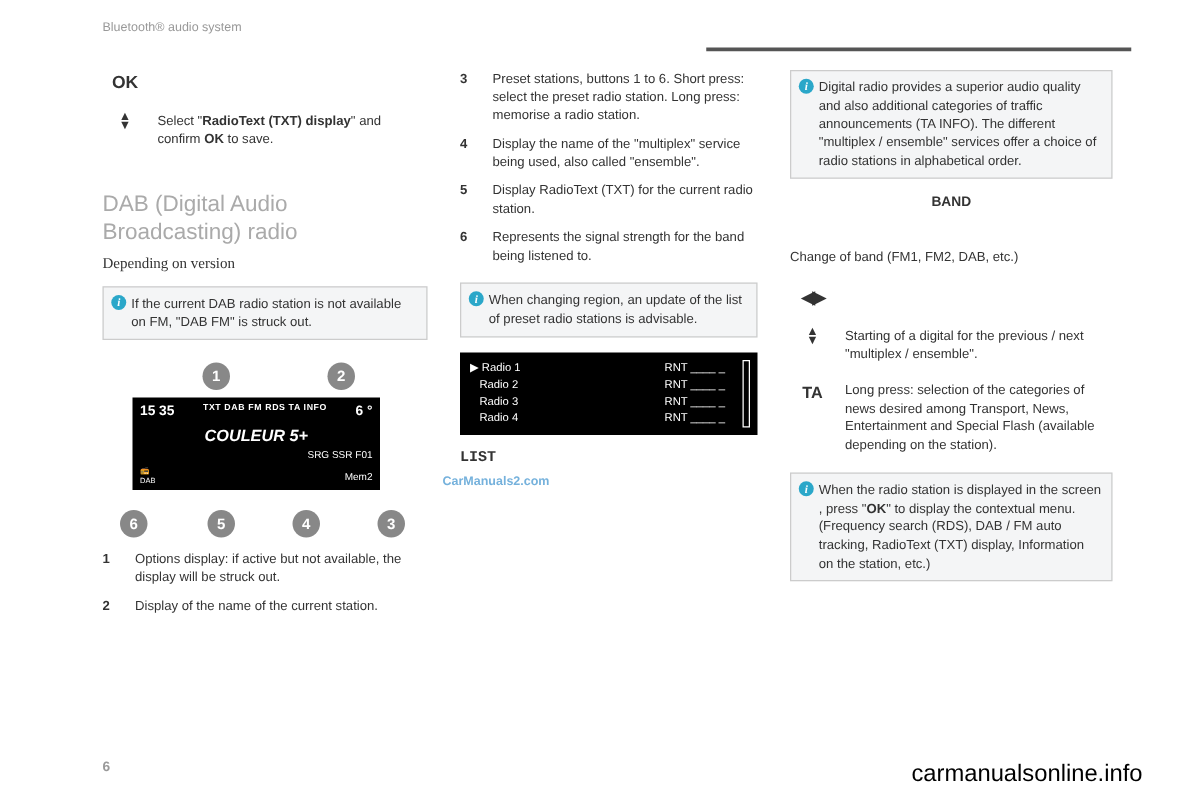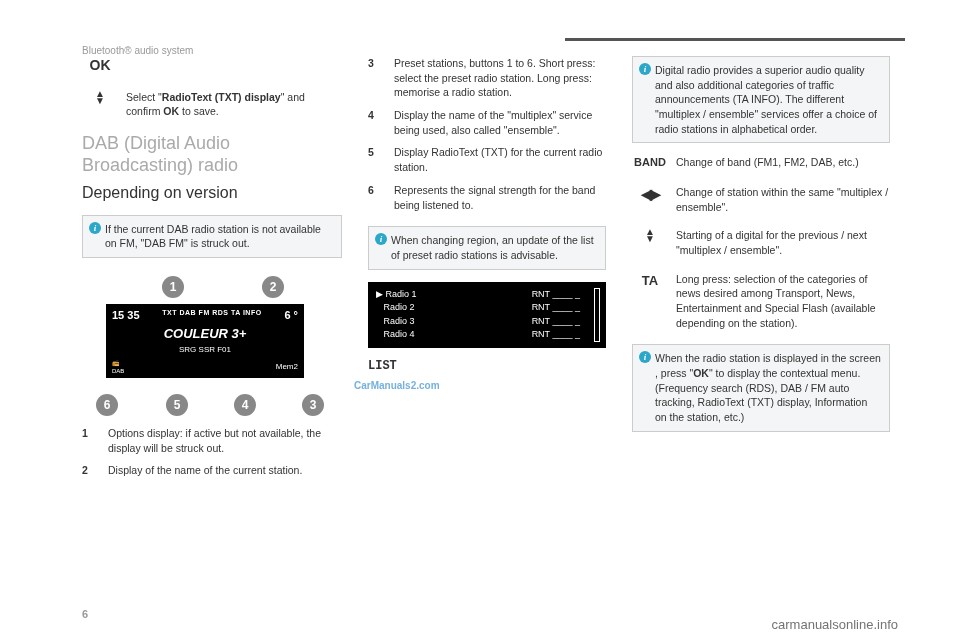--- a/index.html
+++ b/index.html
@@ -8,21 +8,21 @@
     height: 640px;
     font-family: Arial, Helvetica, sans-serif;
     font-size: 11px;
     color: #333;
     background: #fff;
     position: relative;
     line-height: 1.4;
   }
   .header {
     position: absolute;
-    top: 44px;
+    top: 16px;
     left: 82px;
     font-size: 10px;
     color: #999;
   }
   .header-line {
     position: absolute;
     top: 38px;
     right: 55px;
     width: 340px;
     height: 3px;
@@ -42,25 +42,25 @@
   .col3 { flex: 0 0 258px; }
   .icon-row { display: flex; gap: 8px; margin-bottom: 14px; }
   .icon-cell { flex: 0 0 36px; font-weight: bold; font-size: 14px; text-align: center; }
   .icon-cell.small { font-size: 11px; }
   .icon-text { flex: 1; font-size: 10.5px; }
   .icon-text b { font-weight: bold; }
   h2.dab {
     font-size: 18px;
     color: #aaa;
     font-weight: normal;
-    margin-top: 14px;
+    margin-top: 34px;
     margin-bottom: 6px;
     line-height: 1.2;
   }
-  .depending { font-size: 16px; margin-bottom: 10px; }
+  .depending { font-size: 12px; margin-bottom: 10px; font-family: Liberation Serif, serif; }
   .info-box {
     border: 1px solid #ccc;
     background: #f4f5f6;
     padding: 6px 8px 6px 22px;
     position: relative;
     font-size: 10.5px;
     margin-bottom: 12px;
   }
   .info-box .i-badge {
     position: absolute;
@@ -94,21 +94,21 @@
     left: 24px; top: 28px;
     width: 198px; height: 74px;
     background: #000;
     color: #fff;
     font-size: 9px;
     padding: 4px 6px;
   }
   .dab-top { display: flex; justify-content: space-between; font-weight: bold; font-size: 11px; }
   .dab-flags { font-size: 7px; letter-spacing: 0.5px; }
   .dab-main { text-align: center; font-weight: bold; font-size: 13px; font-style: italic; margin-top: 2px; }
-  .dab-sub { text-align: center; font-size: 8px; }
+  .dab-sub { text-align: right; font-size: 8px; }
   .dab-bottom { display: flex; justify-content: space-between; font-size: 8px; margin-top: 4px; align-items: center; }
   .dab-song { text-align: center; font-size: 8px; margin-top: 2px; }
   .num-list { margin-top: 6px; }
   .num-item { display: flex; gap: 12px; margin-bottom: 8px; font-size: 10.5px; }
   .num-item .n { flex: 0 0 14px; font-weight: bold; }
   h2.terr {
     font-size: 17px;
     font-weight: bold;
     color: #222;
     margin-bottom: 12px;
@@ -129,21 +129,21 @@
   .list-label { flex: 0 0 40px; font-weight: bold; font-size: 12px; }
   .page-num {
     position: absolute;
     left: 82px;
     bottom: 18px;
     font-size: 11px;
     font-weight: bold;
     color: #999;
   }
   .wm1 { position: absolute; left: 354px; top: 379px; color: #5da4d6; font-size: 10px; font-weight: bold; opacity: 0.85; }
-  .wm2 { position: absolute; right: 62px; bottom: 6px; color: #737373; font-size: 13px; }
+  .wm2 { position: absolute; right: 46px; bottom: 6px; color: #000000; font-size: 19px; }
   .arrows-ud { display:inline-block; line-height:0.7; font-size:10px;}
   .arrows-lr { font-size:14px; letter-spacing:-2px;}
 </style>
 </head>
 <body>
 
 <div class="header">Bluetooth® audio system</div>
 <div class="header-line"></div>
 
 <div class="columns">
@@ -167,21 +167,21 @@
 
     <div class="dab-wrap">
       <div class="callout" style="left:80px; top:0;">1</div>
       <div class="callout" style="left:180px; top:0;">2</div>
       <div class="dab-screen">
         <div class="dab-top">
           <span>15 35</span>
           <span class="dab-flags">TXT  DAB FM RDS TA INFO</span>
           <span>6 °</span>
         </div>
-        <div class="dab-main">COULEUR 3+</div>
+        <div class="dab-main">COULEUR 5+</div>
         <div class="dab-sub">SRG SSR F01</div>
         <div class="dab-bottom">
           <span style="font-size:6px;">📻<br>DAB</span>
           <span></span>
           <span>Mem2</span>
         </div>
         <div class="dab-song">▸ <span>Woodkid - I love you</span></div>
       </div>
       <div class="callout" style="left:14px; top:118px;">6</div>
       <div class="callout" style="left:84px; top:118px;">5</div>
@@ -249,27 +249,26 @@
     </div>
   </div>
 
   <div class="col col3">
 
     <div class="info-box">
       <div class="i-badge">i</div>
       <span>Digital radio provides a superior audio quality and also additional categories of traffic announcements (TA INFO). The different "multiplex / ensemble" services offer a choice of radio stations in alphabetical order.</span>
     </div>
 
-    <div class="icon-row" style="margin-top:10px;">
+    <div class="icon-row" style="margin-top:10px;flex-direction:column;">
       <div class="icon-cell" style="font-size:11px;">BAND</div>
       <div class="icon-text">Change of band (FM1, FM2, DAB, etc.)</div>
     </div>
     <div class="icon-row">
       <div class="icon-cell"><span class="arrows-lr">◀▶</span></div>
-      <div class="icon-text">Change of station within the same "multiplex / ensemble".</div>
     </div>
     <div class="icon-row">
       <div class="icon-cell small"><span class="arrows-ud">▲<br>▼</span></div>
       <div class="icon-text">Starting of a digital for the previous / next "multiplex / ensemble".</div>
     </div>
     <div class="icon-row">
       <div class="icon-cell" style="font-size:13px;">TA</div>
       <div class="icon-text">Long press: selection of the categories of news desired among Transport, News, Entertainment and Special Flash (available depending on the station).</div>
     </div>
 

